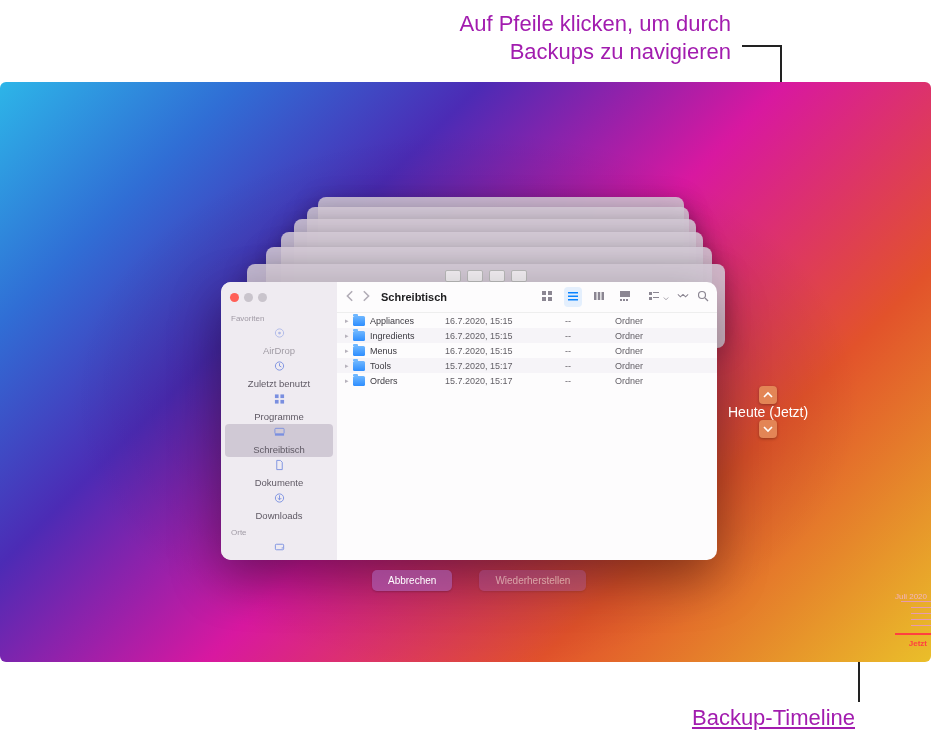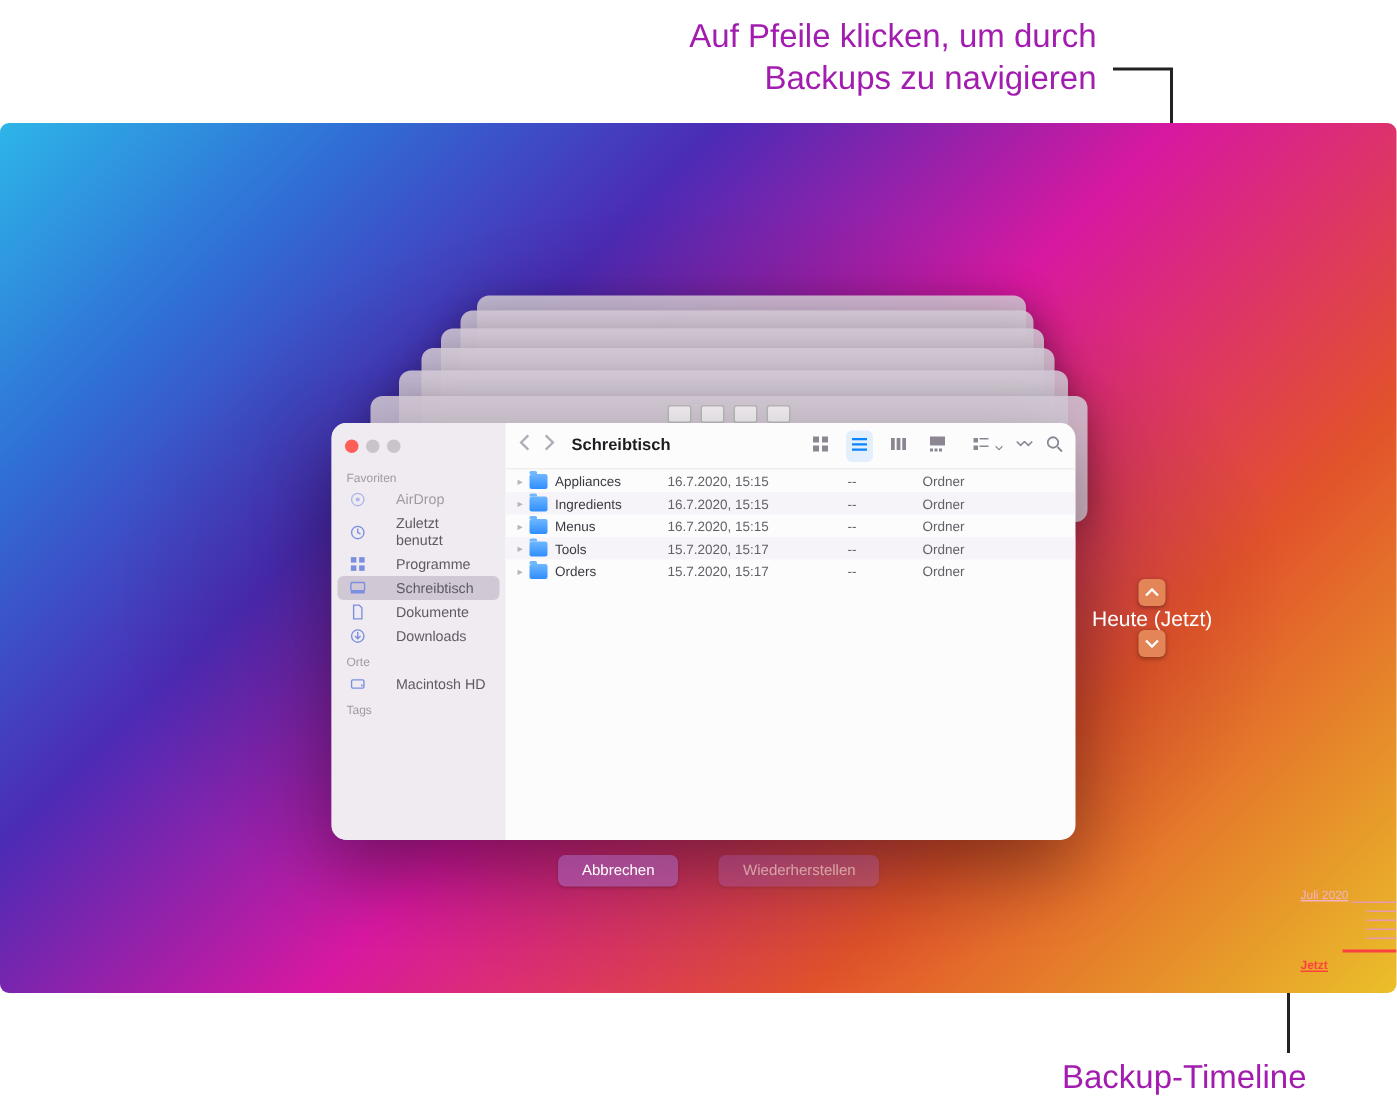--- a/index.html
+++ b/index.html
@@ -16,21 +16,21 @@
   
   .annotation {
     position: absolute;
     font-size: 22px;
     color: #a21caf;
     line-height: 1.25;
     text-align: right;
     white-space: pre;
   }
   #ann-top { top: 10px; right: 200px; width: 420px; }
-  #ann-bottom { bottom: 6px; right: 60px; width: 260px; }
+  #ann-bottom { bottom: 6px; right: 76px; width: 260px; text-decoration: underline; }
 
   .ann-leader {
     position: absolute;
     background: #222;
   }
   #leader-top-h { top: 45px; left: 742px; width: 38px; height: 2px; }
   #leader-top-v { top: 45px; left: 780px; width: 2px; height: 338px; }
   #leader-top-h2 { top: 383px; left: 748px; width: 32px; height: 2px; }
 
   #leader-bottom-v { top: 602px; left: 858px; width: 2px; height: 100px; }
@@ -84,23 +84,23 @@
     padding: 4px 0 0 0;
     font-size: 9.5px;
     overflow:hidden;
   }
   .traffic { display:flex; gap:5px; padding:7px 0 7px 9px;}
   .tdot{width:9px;height:9px;border-radius:50%;}
   .td-r{background:#ff5f57;}
   .td-dim{background:#c9c4cc;}
   .s-head {font-size:8px; color:#a09aa5; padding:5px 10px 2px; font-weight:400;}
   .s-item{
-    display:flex; align-items:center; gap:20px;
+    display:flex; align-items:center; gap:6px;
     padding:2.5px 8px; margin:0 4px;
-    color:#5f5964; border-radius:4px;
+    color:#5f5964; border-radius:4px;flex-direction:column;
   }
   .s-item.dim{opacity:.55;}
   .s-item.sel{ background: rgba(170,160,180,.45);}
   .s-ico{
     width:11px;height:11px; flex:0 0 11px;
     display:flex;align-items:center;justify-content:center;
     color:#7a8fe0;
   }
   .tag-dot{width:8px;height:8px;border-radius:50%; margin-left:1px;}
 
@@ -170,21 +170,21 @@
     box-shadow:0 1px 3px rgba(0,0,0,.3);
     display:flex;align-items:center;justify-content:center;
     color:#fff;font-size:10px;
   }
   .navlabel{font-size:14px;color:#fff;margin:0 0;white-space:nowrap;}
 
   
   .timeline{
     position:absolute; right:0; top:510px; width:64px;
   }
-  .tl-label{font-size:8px;color:#f3b3c1;padding-right:4px;text-decoration:underline;}
+  .tl-label{font-size:8px;color:#f3b3c1;text-align:right;padding-right:4px;}
   .tl-label.now{color:#ff4040;font-weight:600;margin-top:6px;}
   .tl-ticks{height:32px; position:relative;}
   .tl-tick{position:absolute;right:0;height:1px;background:#e79ab0;}
 
   
   .svg-icon{width:12px;height:12px;display:inline-block;}
 </style>
 </head>
 <body>
 

